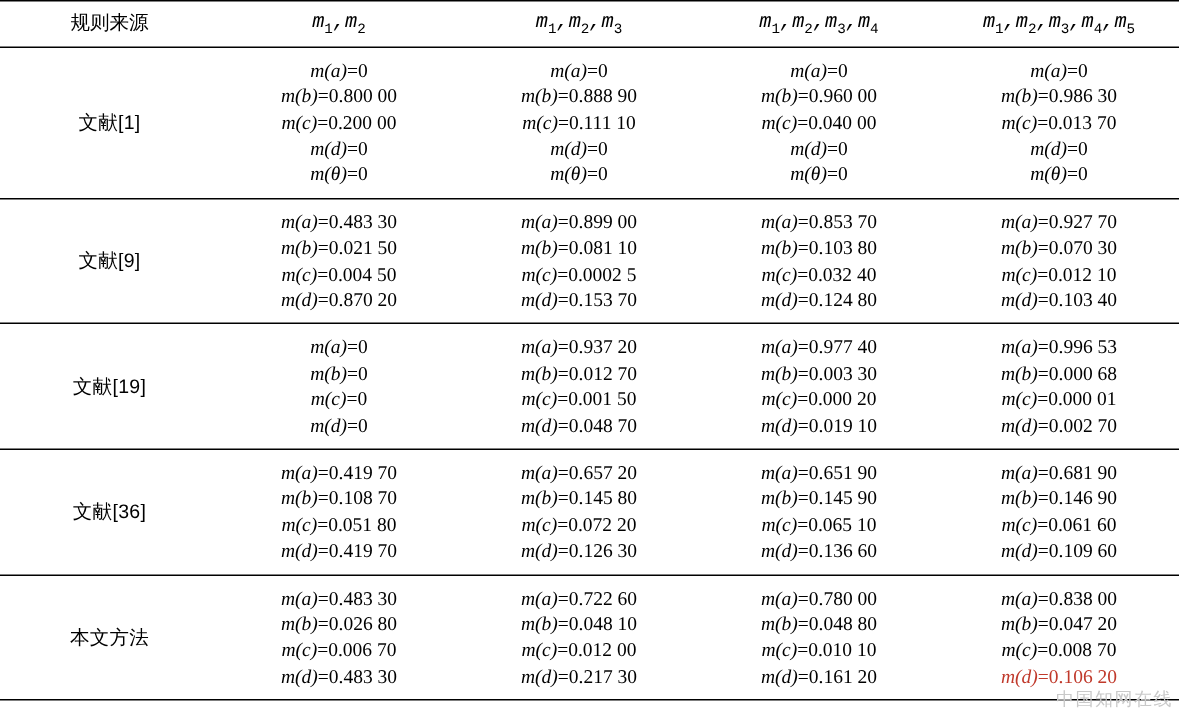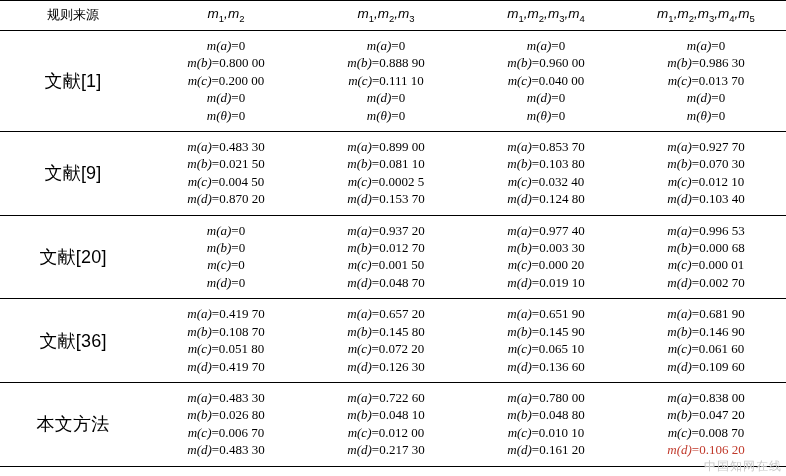--- a/index.html
+++ b/index.html
@@ -39,39 +39,39 @@
     border-top: 1.6px solid #000;
     border-bottom: 1.1px solid #000;
     vertical-align: middle;
   }
   thead th.srchead {
     font-family: Liberation Mono, monospace;
     font-size: 13px;
   }
   .mh {
     font-style: italic;
-    font-family: Liberation Sans, sans-serif;
+    font-family: Liberation Mono, monospace;
     font-size: 13.5px;
   }
   .mh sub {
     font-style: normal;
     font-size: 9.5px;
   }
   tbody td {
     vertical-align: middle;
     padding: 0;
     border-bottom: 0.9px solid #000;
   }
   tbody tr.last td {
     border-bottom: 1.6px solid #000;
   }
   td.srccell {
     text-align: center;
     font-family: "Liberation Sans", sans-serif;
-    font-size: 18px;
+    font-size: 13px;
     letter-spacing: 0.2px;
   }
   .cellbox {
     padding: 6px 0 7px 0;
   }
   .line {
     text-align: center;
     font-size: 13px;
     line-height: 17.4px;
     white-space: nowrap;
@@ -185,21 +185,21 @@
           <td>
             <div class="cellbox">
               <div class="line"><span class="mfn">m(a)</span>=0.927 70</div>
               <div class="line"><span class="mfn">m(b)</span>=0.070 30</div>
               <div class="line"><span class="mfn">m(c)</span>=0.012 10</div>
               <div class="line"><span class="mfn">m(d)</span>=0.103 40</div>
             </div>
           </td>
         </tr>
         <tr>
-          <td class="srccell">文献[20]</td>
+          <td class="srccell">文献[19]</td>
           <td>
             <div class="cellbox">
               <div class="line"><span class="mfn">m(a)</span>=0</div>
               <div class="line"><span class="mfn">m(b)</span>=0</div>
               <div class="line"><span class="mfn">m(c)</span>=0</div>
               <div class="line"><span class="mfn">m(d)</span>=0</div>
             </div>
           </td>
           <td>
             <div class="cellbox">

